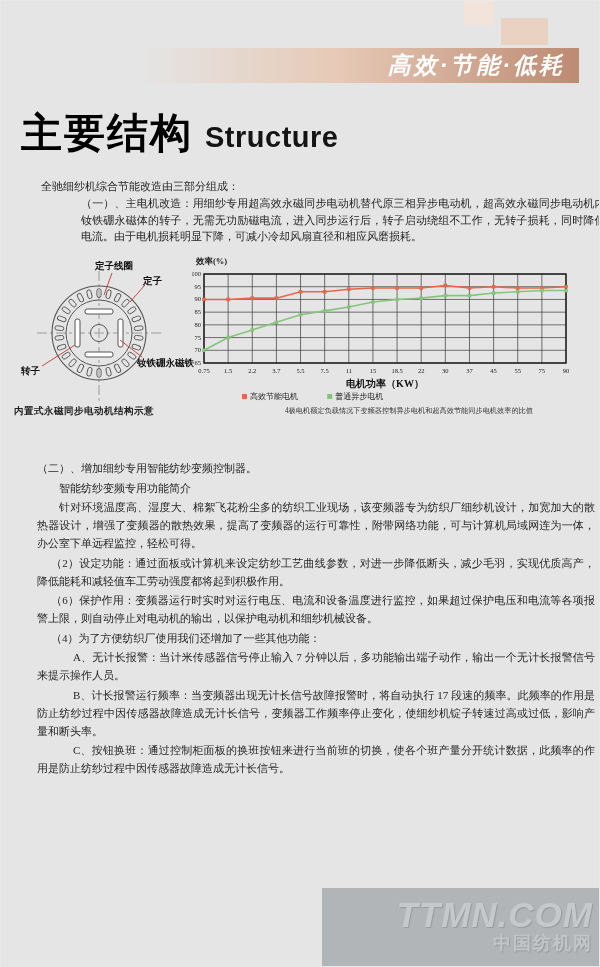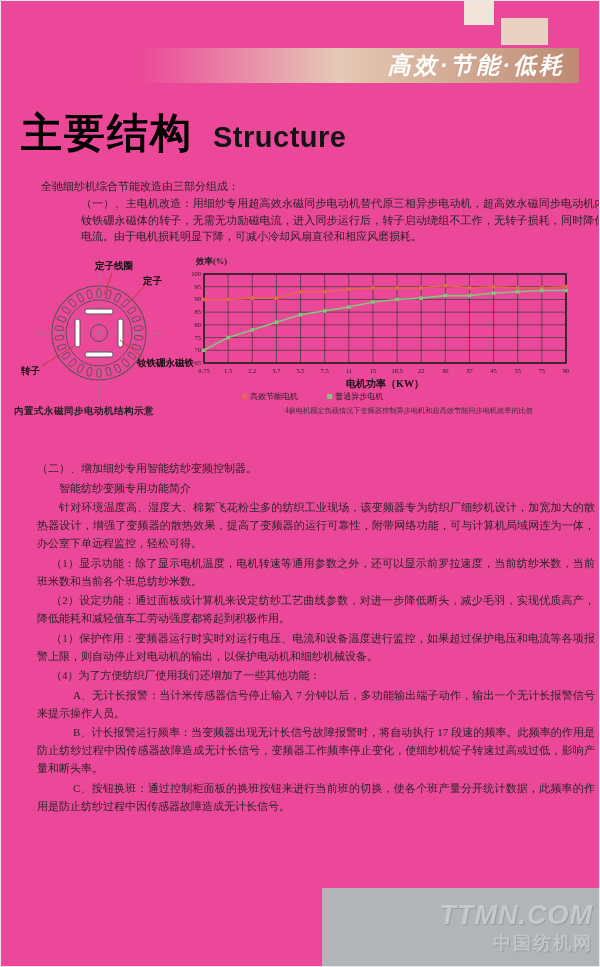--- a/index.html
+++ b/index.html
@@ -1,18 +1,18 @@
 <!DOCTYPE html>
 <html><head>
 <meta charset="utf-8">
 <style>
   html,body { margin:0; padding:0; background:#888; }
   .page {
     position:relative; width:600px; height:967px; margin:0 auto;
-    background:#ec4899; overflow:hidden; box-sizing:border-box;
+    background:#e5e5e5; overflow:hidden; box-sizing:border-box;
     border:1px solid #e9e9e9;
     font-family:"Liberation Serif", serif; color:#222;
   }
   
   .sq1 { position:absolute; left:463px; top:0; width:30px; height:24px; background:#f2e4da; }
   .sq2 { position:absolute; left:500px; top:17px; width:47px; height:27px; background:#e9d2c2; }
   
   .banner {
     position:absolute; left:140px; top:47px; width:438px; height:35px;
     background:linear-gradient(90deg, rgba(255,255,255,0) 0%, #e6c9b6 45%, #bd8a72 100%);
@@ -21,42 +21,42 @@
   }
   .banner-text {
     color:#fff; font-family:"Liberation Sans", sans-serif;
     font-weight:bold; font-style:italic; font-size:23px; letter-spacing:3px;
     white-space:nowrap;
   }
   
   .title-row { position:absolute; left:20px; top:110px; display:flex; align-items:baseline;
                font-family:"Liberation Sans", sans-serif; }
   .title-zh { font-size:41px; font-weight:900; color:#000; letter-spacing:2px; line-height:1.1; }
-  .title-en { font-size:29px; font-weight:bold; color:#141414; margin-left:20px; letter-spacing:0.5px; }
+  .title-en { font-size:29px; font-weight:bold; color:#141414; margin-left:12px; letter-spacing:0.5px; }
   
   .btxt { position:absolute; left:36px; width:558px; font-size:11px; color:#262626;
           text-align:justify; }
   .intro    { top:166px; line-height:16.5px; text-indent:4px; }
   .sec1     { top:183px; line-height:16.5px;margin-left:44px; }
   .sec2     { top:458px; line-height:18px; }
   .sec2 p   { margin:0 0 1.5px 0; }
   .ind2em   { text-indent:2em; }
   .ind14    { text-indent:14px; }
   .ind36    { text-indent:36px; }
   
   .diagram-svg { position:absolute; left:8px;  top:252px; }
   .chart-svg   { position:absolute; left:183px; top:252px; }
   
   .wm {
     position:absolute; left:321px; top:887px; width:279px; height:80px;
     background:#b2b5b8; box-sizing:border-box;
     display:flex; flex-direction:column; align-items:flex-end; justify-content:center;
     padding-right:8px; font-family:"Liberation Sans", sans-serif; overflow:hidden;
   }
-  .wm-1 { font-size:27px; font-weight:bold; font-style:italic; color:#c6c9cb;
+  .wm-1 { font-size:35px; font-weight:bold; font-style:italic; color:#c6c9cb;
           text-shadow:1px 1px 1px #989b9e; line-height:30px; letter-spacing:1px; }
   .wm-2 { font-size:18px; font-weight:bold; color:#c3c6c9;
           text-shadow:1px 1px 1px #989b9e; line-height:27px; letter-spacing:2px; }
   svg text { font-family:"Liberation Serif", serif; }
 </style>
 </head>
 <body>
 
 <div class="page">
 
@@ -226,23 +226,22 @@
       <text x="66" y="146" font-size="8" fill="#222">高效节能电机</text>
       <rect x="143.2" y="141" width="5" height="5" fill="#85c57b"></rect>
       <text x="151.2" y="146" font-size="8" fill="#222">普通异步电机</text>
       <text x="225" y="160" font-size="7.2" text-anchor="middle" fill="#333">4极电机额定负载情况下变频器控制异步电机和超高效节能同步电机效率的比值</text>
     </svg>
 
   <div class="btxt sec2">
     <p>（二）、增加细纱专用智能纺纱变频控制器。</p>
     <p class="ind2em">智能纺纱变频专用功能简介</p>
     <p class="ind2em">针对环境温度高、湿度大、棉絮飞花粉尘多的纺织工业现场，该变频器专为纺织厂细纱机设计，加宽加大的散热器设计，增强了变频器的散热效果，提高了变频器的运行可靠性，附带网络功能，可与计算机局域网连为一体，办公室下单远程监控，轻松可得。</p>
-    <p class="ind14">（1）显示功能：除了显示电机温度，电机转速等通用参数之外，还可以显示前罗拉速度，当前纺纱米数，当前班米数和当前各个班总纺纱米数。</p>
     <p class="ind14">（2）设定功能：通过面板或计算机来设定纺纱工艺曲线参数，对进一步降低断头，减少毛羽，实现优质高产，降低能耗和减轻值车工劳动强度都将起到积极作用。</p>
-    <p class="ind14">（1）保护作用：变频器运行时实时对运行电压、电流和设备温度进行监控，如果超过保护电压和电流等各项报警上限，则自动停止对电动机的输出，以保护电动机和细纱机械设备。</p>
+    <p class="ind14">（6）保护作用：变频器运行时实时对运行电压、电流和设备温度进行监控，如果超过保护电压和电流等各项报警上限，则自动停止对电动机的输出，以保护电动机和细纱机械设备。</p>
     <p class="ind14">（4）为了方便纺织厂使用我们还增加了一些其他功能：</p>
     <p class="ind36">A、无计长报警：当计米传感器信号停止输入 7 分钟以后，多功能输出端子动作，输出一个无计长报警信号来提示操作人员。</p>
     <p class="ind36">B、计长报警运行频率：当变频器出现无计长信号故障报警时，将自动执行 17 段速的频率。此频率的作用是防止纺纱过程中因传感器故障造成无计长信号，变频器工作频率停止变化，使细纱机锭子转速过高或过低，影响产量和断头率。</p>
     <p class="ind36">C、按钮换班：通过控制柜面板的换班按钮来进行当前班的切换，使各个班产量分开统计数据，此频率的作用是防止纺纱过程中因传感器故障造成无计长信号。</p>
   </div>
 
   <div class="wm">
     <span class="wm-1">TTMN.COM</span>
     <span class="wm-2">中国纺机网</span>
   </div>

